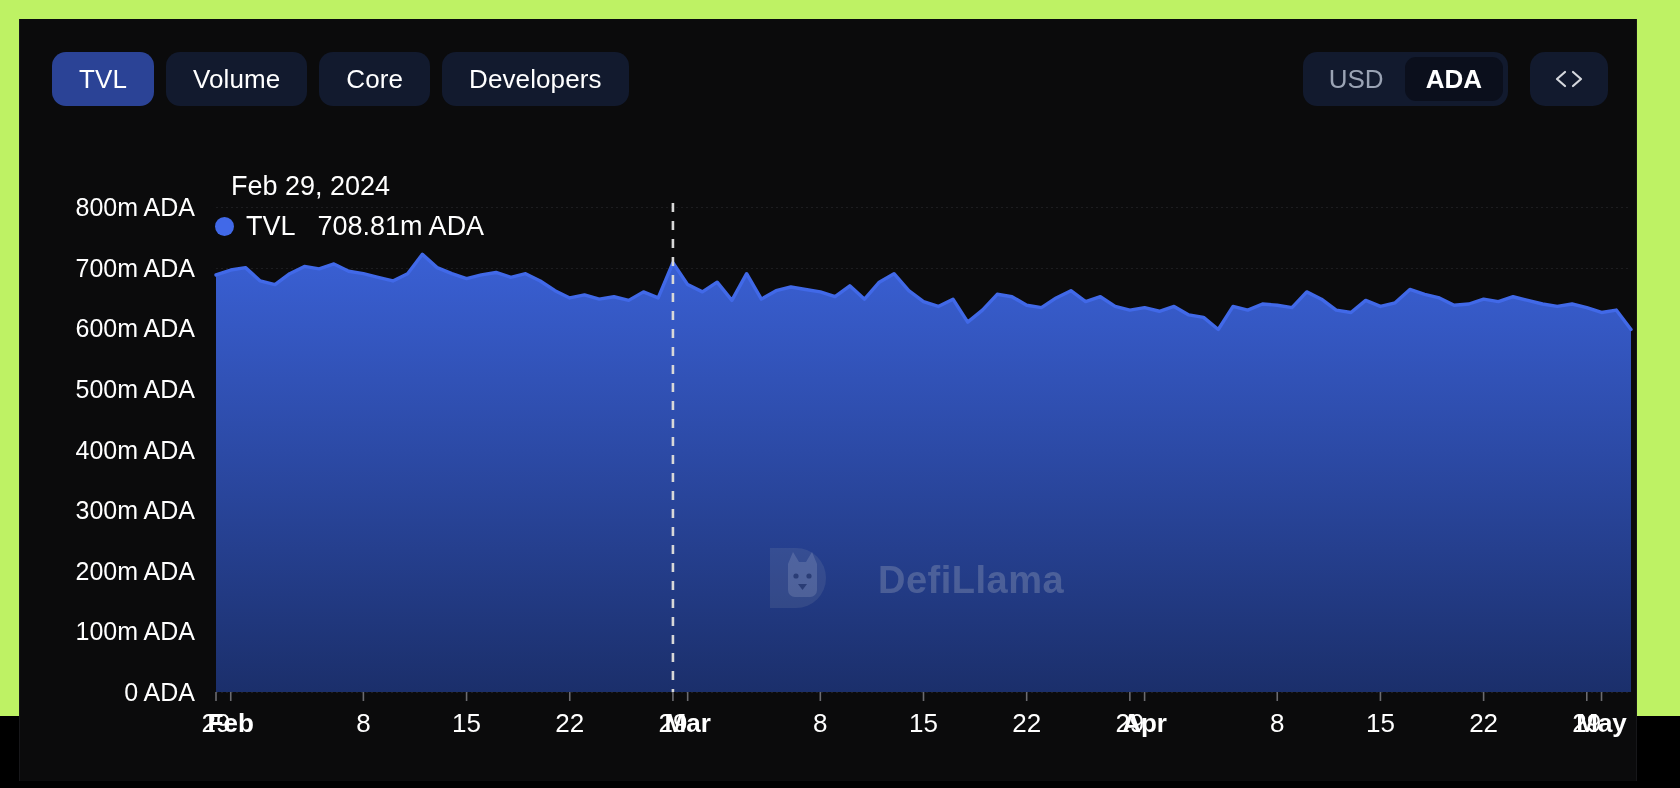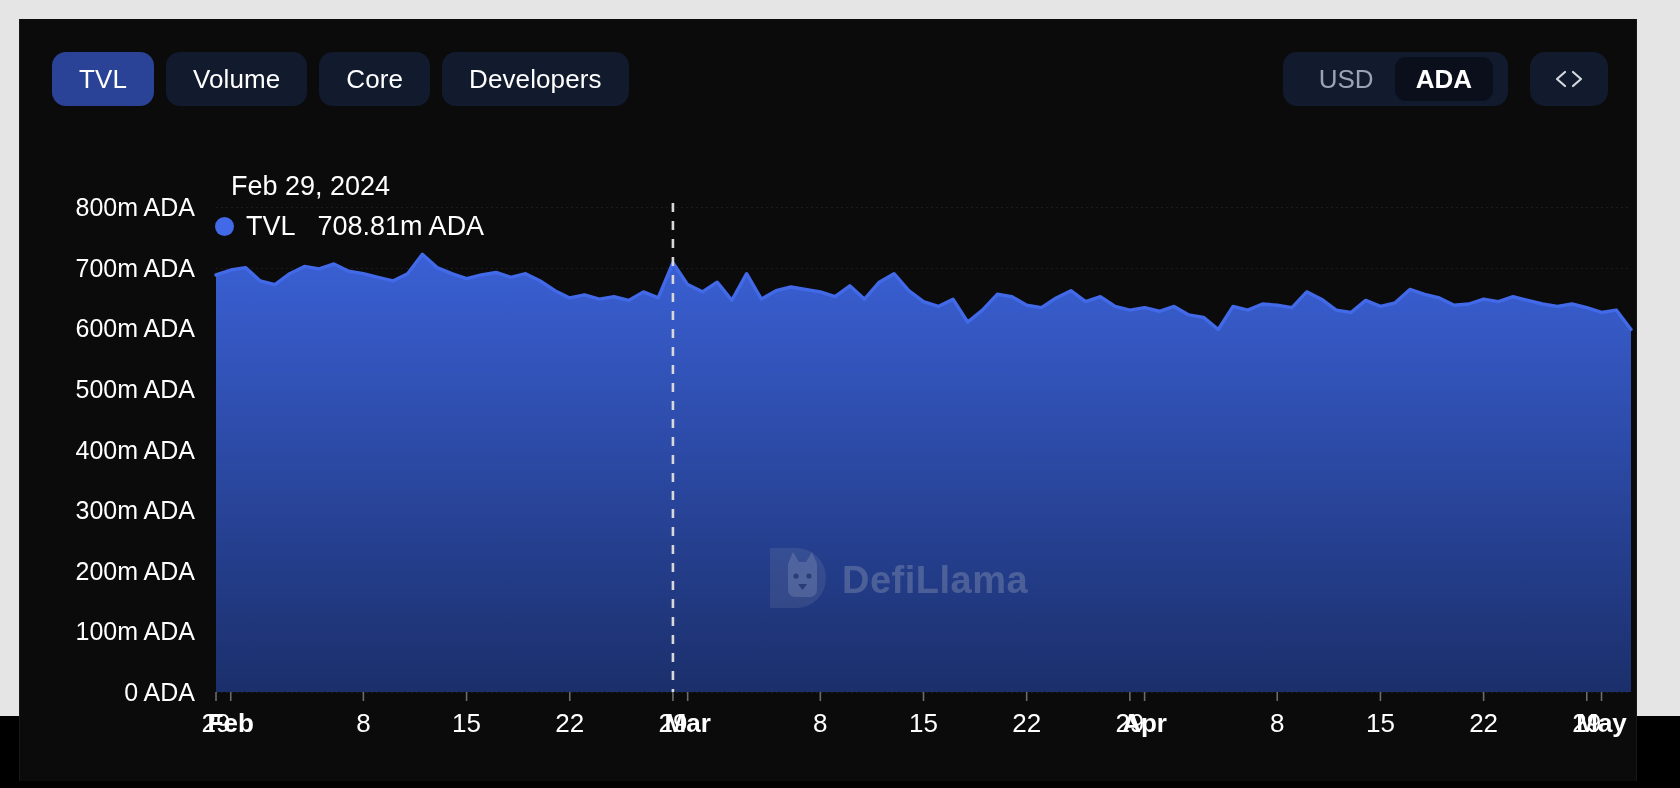--- a/index.html
+++ b/index.html
@@ -10,21 +10,21 @@
     height: 788px;
     overflow: hidden;
     font-family: "Liberation Sans", sans-serif;
     -webkit-font-smoothing: antialiased;
   }
 
   .page {
     position: relative;
     width: 1680px;
     height: 716px;
-    background: #e5e5e5;
+    background: #bef264;
   }
 
   
   .card {
     position: absolute;
     left: 19px;
     top: 19px;
     width: 1618px;
     height: 762px;
     background: #0b0b0c;
@@ -68,21 +68,21 @@
   }
 
   .spacer { flex: 1 1 auto; }
 
   .unit-toggle {
     display: flex;
     align-items: center;
     height: 54px;
     border-radius: 14px;
     background: #121a2e;
-    padding: 0 15px;
+    padding: 0 5px;
     margin-right: 22px;
   }
   .unit-opt {
     height: 44px;
     display: flex;
     align-items: center;
     justify-content: center;
     padding: 0 21px;
     border-radius: 11px;
     font-size: 26px;
@@ -163,20 +163,21 @@
 
   
   .watermark {
     position: absolute;
     left: 742px;
     top: 413px;
     display: flex;
     align-items: center;
     opacity: 0.30;
     pointer-events: none;
+    gap: 36px;
   }
   .wm-text {
     color: #aab3c4;
     font-size: 38px;
     font-weight: bold;
     letter-spacing: 0.5px;
     margin-left: 8px;
   }
 </style>
 </head>

